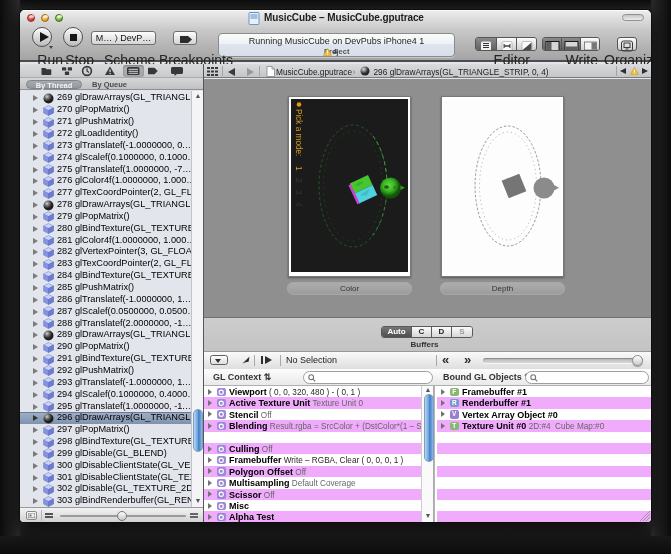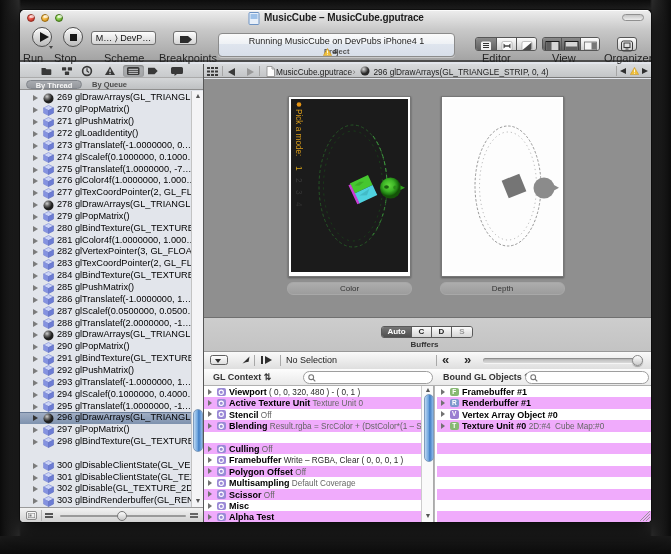--- a/index.html
+++ b/index.html
@@ -42,21 +42,21 @@
 #title {
   left:244px; top:2px;
   font-size:10px; font-weight:bold; color:#1d1d1d; letter-spacing:-0.1px;
 }
 #doc-ico { left:228px; top:1.5px; width:12px; height:13px; }
 #lozenge { left:602px; top:4px; width:22px; height:7px; border-radius:4px;
   background:linear-gradient(#c4c4c4,#ededed); border:1px solid #909090; }
 .circbtn { top:17px; width:20px; height:20px; border-radius:50%;
   background:linear-gradient(#fafafa,#bbbbbb);
   border:1px solid #4f4f4f; box-shadow:inset 0 1px 0 #fff;}
-.toollabel { top:42px; font-size:11px; color:#242424; text-align:left; }
+.toollabel { top:42px; font-size:14px; color:#242424; text-align:right; }
 #runbtn { left:12px; }
 #runbtn:after { content:""; position:absolute; left:6.5px; top:4px;
   border-left:9px solid #161616; border-top:5.5px solid transparent; border-bottom:5.5px solid transparent;}
 #runbtn:before { content:""; position:absolute; left:16px; top:18px;
   border-top:3px solid #444; border-left:2.5px solid transparent; border-right:2.5px solid transparent;}
 #stopbtn { left:43px; }
 #stopbtn:after { content:""; position:absolute; left:5.5px; top:5.5px; width:7px; height:7px; background:#161616; }
 #schemebtn { left:71px; top:21px; width:65px; height:14px; border-radius:3px;
   background:linear-gradient(#fdfdfd,#d4d4d4); border:1px solid #6f6f6f;
   font-size:9px; color:#111; line-height:12px; text-align:center; }
@@ -222,21 +222,21 @@
     <div id="orgbtn" class="abs"><svg width="18" height="12" viewBox="0 0 18 12">
           <rect x="3.5" y="1" width="11" height="10" rx="2" fill="none" stroke="#3a3a3a" stroke-width="1"></rect>
           <rect x="6" y="3" width="6" height="4.5" fill="none" stroke="#3a3a3a" stroke-width="1"></rect>
           <line x1="7.5" y1="9" x2="10.5" y2="9" stroke="#3a3a3a" stroke-width="1"></line>
         </svg></div>
     <div class="toollabel abs lab-run">Run</div>
     <div class="toollabel abs lab-stop">Stop</div>
     <div class="toollabel abs lab-scheme">Scheme</div>
     <div class="toollabel abs lab-bp">Breakpoints</div>
     <div class="toollabel abs lab-editor">Editor</div>
-    <div class="toollabel abs lab-view">View</div>
+    <div class="toollabel abs lab-view">Write</div>
     <div class="toollabel abs lab-org">Organizer</div>
   </div>
 
   <div id="navbar" class="abs">
     <div class="abs" style="left:103px;top:1px;width:21px;height:12px;border-radius:3px;background:linear-gradient(#b0b2b4,#a2a4a6);box-shadow:inset 0 1px 2px rgba(0,0,0,0.3);"></div>
     <svg class="abs" style="left:0;top:0" width="183" height="14" viewBox="0 0 183 14">
       <g fill="#383838" stroke="none">
         <path d="M21.5 4 h3.8 l1.2 1.3 h4 a0.8 0.8 0 0 1 0.8 0.8 v4.1 a0.8 0.8 0 0 1 -0.8 0.8 h-8.2 a0.8 0.8 0 0 1 -0.8 -0.8 z"></path>
         <rect x="42" y="3.2" width="4.2" height="3.4" rx="0.6"></rect>
           <rect x="47.8" y="3.2" width="4.2" height="3.4" rx="0.6"></rect>
@@ -542,20 +542,29 @@
         <span class="num">297&nbsp;glPopMatrix()</span>
       </div>
       <div class="row" style="top:345.04999999999995px">
         <div class="dis"></div>
         <svg style="position:absolute;left:23px;top:0.5px" width="11" height="11" viewBox="0 0 11 11">
           <path d="M5.5 0.5 L10.5 3 L5.5 5.5 L0.5 3 Z" fill="#ccd4f6" stroke="#7e8cd4" stroke-width="0.6"></path>
           <path d="M0.5 3 L5.5 5.5 L5.5 10.5 L0.5 8 Z" fill="#8492e0" stroke="#7e8cd4" stroke-width="0.6"></path>
           <path d="M10.5 3 L5.5 5.5 L5.5 10.5 L10.5 8 Z" fill="#6c7cd4" stroke="#5d6cc0" stroke-width="0.6"></path>
         </svg>
         <span class="num">298&nbsp;glBindTexture(GL_TEXTURE_…</span>
+      </div>
+      <div class="row" style="top:356.9px">
+        <div class="dis"></div>
+        <svg style="position:absolute;left:23px;top:0.5px" width="11" height="11" viewBox="0 0 11 11">
+          <path d="M5.5 0.5 L10.5 3 L5.5 5.5 L0.5 3 Z" fill="#ccd4f6" stroke="#7e8cd4" stroke-width="0.6"></path>
+          <path d="M0.5 3 L5.5 5.5 L5.5 10.5 L0.5 8 Z" fill="#8492e0" stroke="#7e8cd4" stroke-width="0.6"></path>
+          <path d="M10.5 3 L5.5 5.5 L5.5 10.5 L10.5 8 Z" fill="#6c7cd4" stroke="#5d6cc0" stroke-width="0.6"></path>
+        </svg>
+        <span class="num">299&nbsp;glDisable(GL_BLEND)</span>
       </div>
       <div class="row" style="top:368.74999999999994px">
         <div class="dis"></div>
         <svg style="position:absolute;left:23px;top:0.5px" width="11" height="11" viewBox="0 0 11 11">
           <path d="M5.5 0.5 L10.5 3 L5.5 5.5 L0.5 3 Z" fill="#ccd4f6" stroke="#7e8cd4" stroke-width="0.6"></path>
           <path d="M0.5 3 L5.5 5.5 L5.5 10.5 L0.5 8 Z" fill="#8492e0" stroke="#7e8cd4" stroke-width="0.6"></path>
           <path d="M10.5 3 L5.5 5.5 L5.5 10.5 L10.5 8 Z" fill="#6c7cd4" stroke="#5d6cc0" stroke-width="0.6"></path>
         </svg>
         <span class="num">300&nbsp;glDisableClientState(GL_VER…</span>
       </div>

